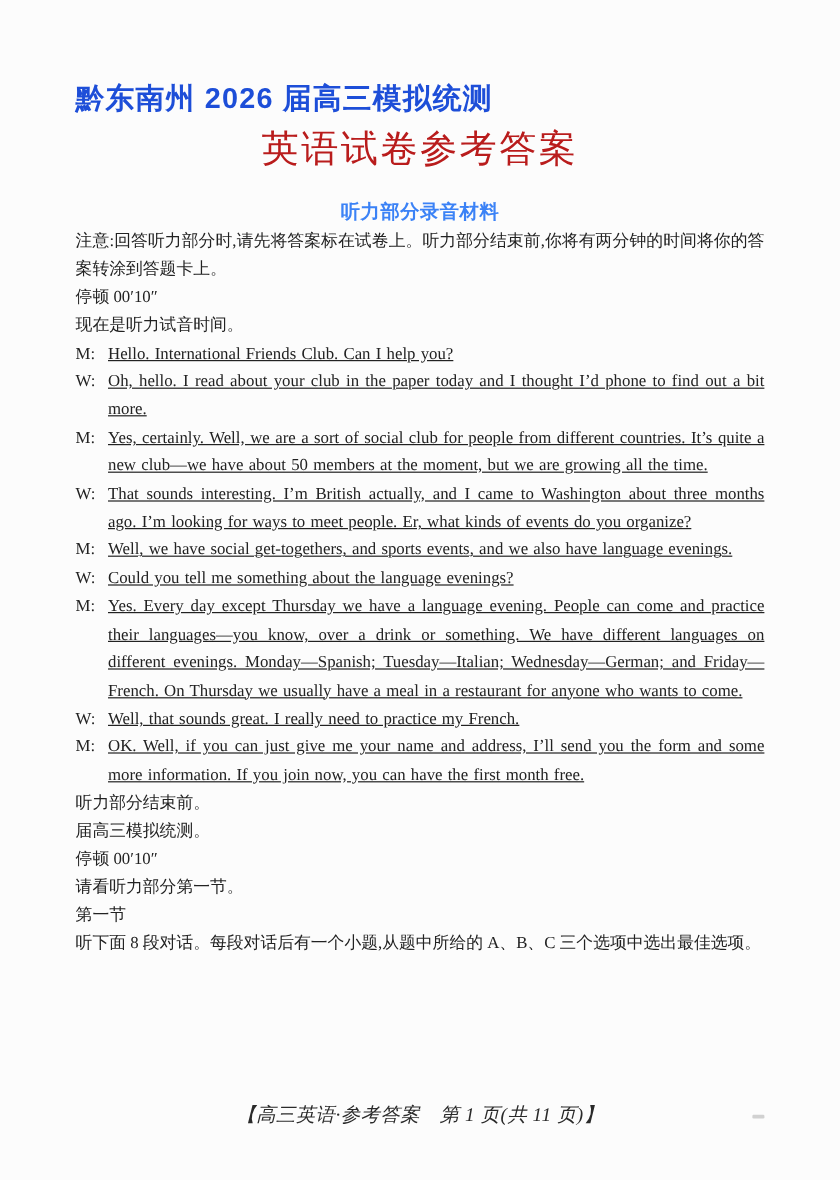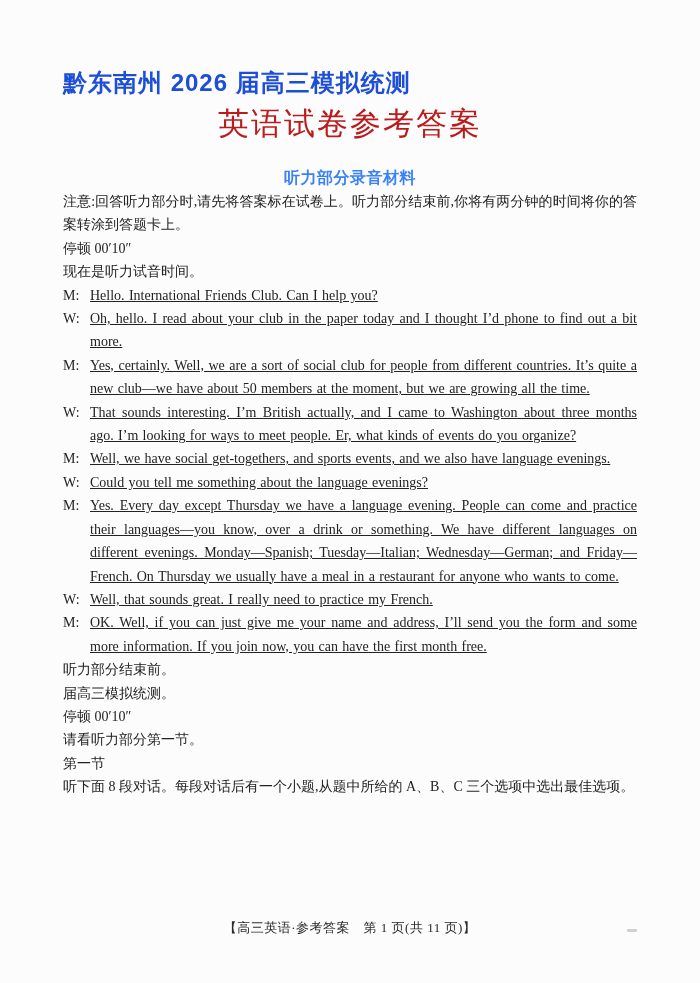--- a/index.html
+++ b/index.html
@@ -70,23 +70,24 @@
     display: inline-block;
     width: 27px;
     margin-left: -27px;
   }
   .page-footer {
     position: absolute;
     left: 0;
     right: 0;
     top: 919px;
     text-align: center;
-    font-size: 13px;
+    font-size: 16px;
     letter-spacing: 0.5px;
     color: #2a2a2a;
+    font-style: italic;
   }
   .scan-artifact {
     position: absolute;
     left: 627px;
     top: 929px;
     width: 10px;
     height: 3px;
     background: #bfbfbf;
     border-radius: 1px;
     opacity: 0.7;

